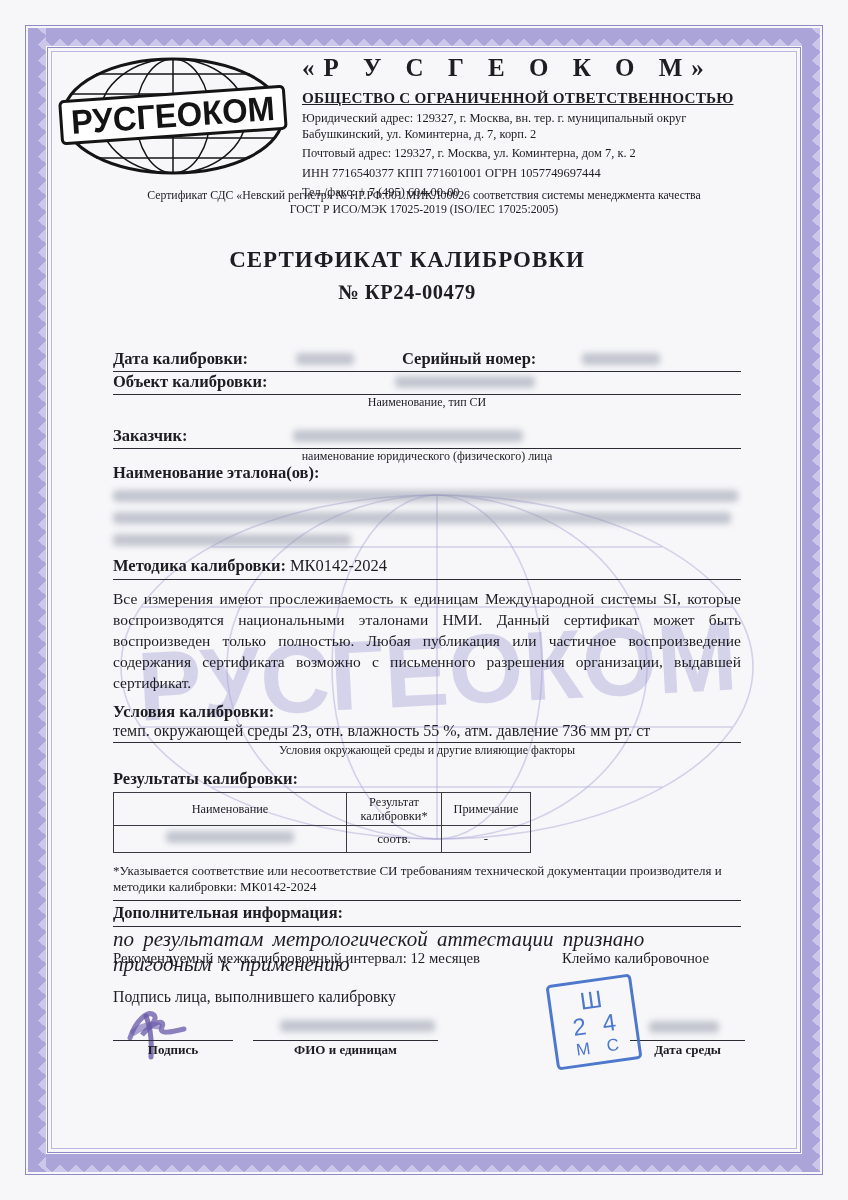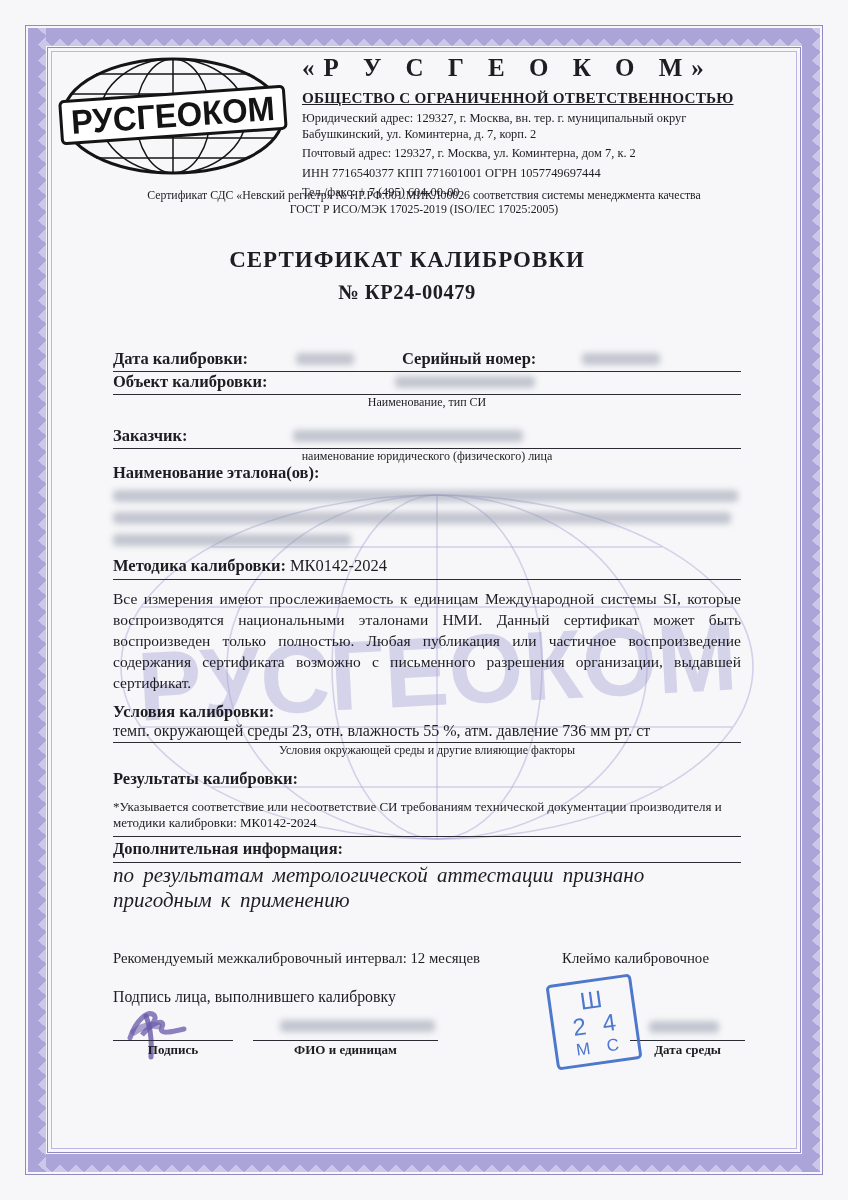--- a/index.html
+++ b/index.html
@@ -170,20 +170,34 @@
     <span class="val" style="font-size:16.5px;">МК0142-2024</span>
   </div>
 
   <div class="para">Все измерения имеют прослеживаемость к единицам Международной системы SI, которые воспроизводятся национальными эталонами НМИ. Данный сертификат может быть воспроизведен только полностью. Любая публикация или частичное воспроизведение содержания сертификата возможно с письменного разрешения организации, выдавшей сертификат.</div>
 
   <div class="lbl" style="margin-top:9px;">Условия калибровки:</div>
   <div class="val u-row" style="font-size:16px;">темп. окружающей среды 23, отн. влажность 55 %, атм. давление 736 мм рт. ст</div>
   <div class="caption">Условия окружающей среды и другие влияющие факторы</div>
 
   <div class="lbl" style="margin-top:12px;">Результаты калибровки:</div>
+  <table class="results-table">
+    <tbody>
+        <tr>
+      <th style="width:226px;">Наименование</th>
+      <th style="width:88px;">Результат калибровки*</th>
+      <th style="width:82px;">Примечание</th>
+    </tr>
+    <tr>
+      <td><span class="redact" style="width:128px;"></span></td>
+      <td>соотв.</td>
+      <td>-</td>
+    </tr>
+  </tbody>
+    </table>
 
   <div class="footnote">*Указывается соответствие или несоответствие СИ требованиям технической документации производителя и методики калибровки: МК0142-2024</div>
 
   <div class="add-label">Дополнительная информация:</div>
   <div class="add-value">по результатам метрологической аттестации признано пригодным к применению</div>
 </div>
 
 <div class="interval-row">
   <span>Рекомендуемый межкалибровочный интервал: 12 месяцев</span>
   <span style="margin-right:32px;">Клеймо калибровочное</span>

